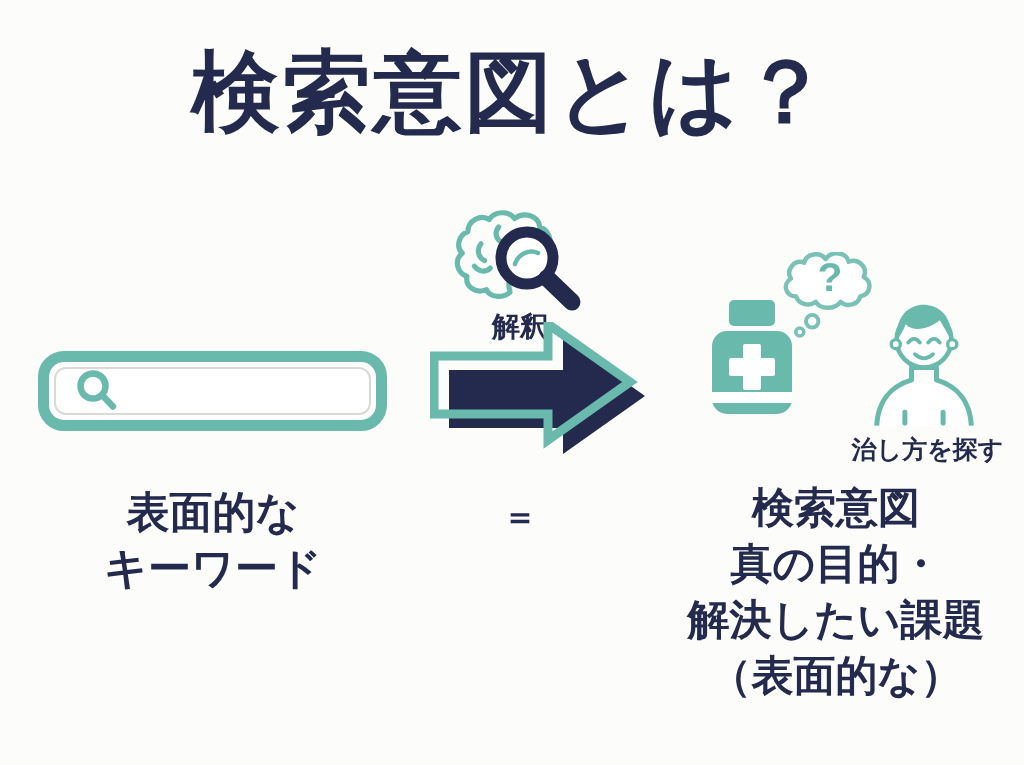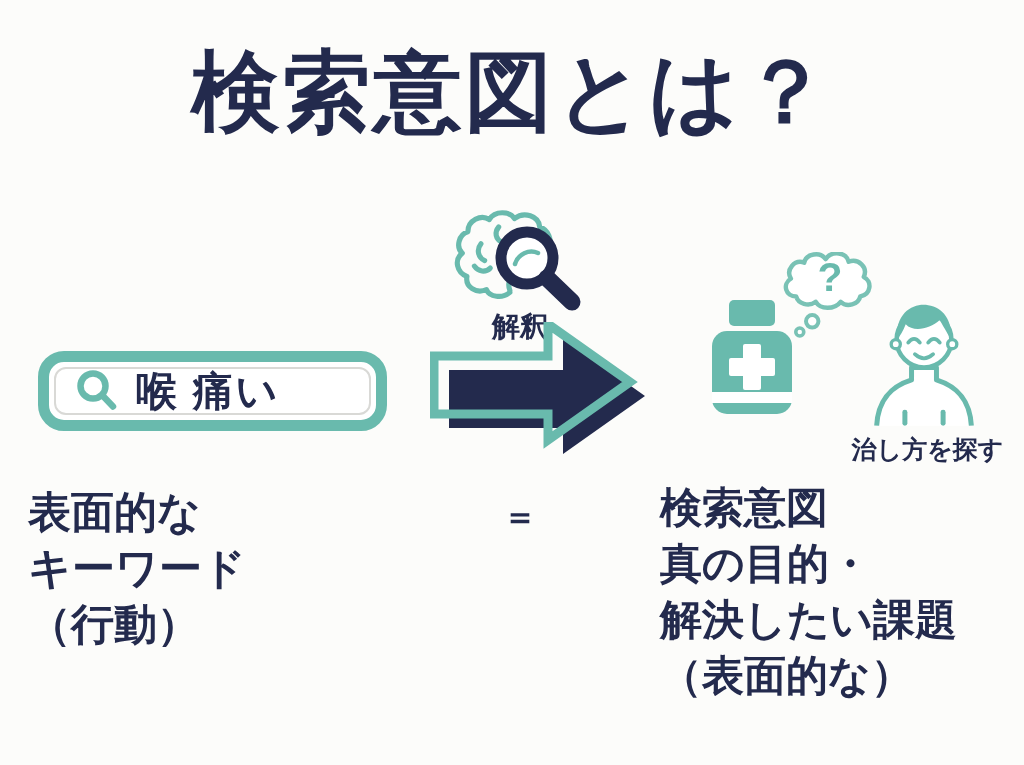--- a/index.html
+++ b/index.html
@@ -21,21 +21,21 @@
     background:#fff;border:11px solid #69baad;border-radius:26px;
     box-sizing:border-box;
   }
   .search-inner{
     position:absolute;left:5px;top:5px;right:5px;bottom:5px;
     border:2px solid #d9d9d6;border-radius:12px;
     display:flex;align-items:center;gap:16px;padding-left:18px;box-sizing:border-box;
   }
   .search-query{font-size:41px;font-weight:900;letter-spacing:2px;white-space:pre;}
   
-  .cap{font-weight:900;text-align:left;}
+  .cap{font-weight:900;text-align:center;}
   .cap-left{left:28px;top:484px;width:370px;font-size:43px;line-height:56px;}
   .cap-right{left:660px;top:480px;width:352px;font-size:42px;line-height:56px;}
   .interp{left:433px;top:308px;width:174px;font-size:28px;font-weight:900;text-align:center;}
   .equals{left:432px;top:494px;width:176px;font-size:34px;font-weight:900;text-align:center;}
   .user-intent{left:352px;top:540px;width:336px;font-size:31px;font-weight:900;text-align:center;letter-spacing:1px;}
   .icon-label{font-size:25px;font-weight:800;text-align:center;white-space:nowrap;}
   .label-cause{left:662px;top:433px;width:180px;}
   .label-cure{left:845px;top:433px;width:165px;}
   svg{display:block;}
 </style>
@@ -47,28 +47,26 @@
   <div class="abs page-title">検索意図とは？</div>
 
   <div class="abs search-box">
     <div class="search-inner">
       <span>
         <svg width="46" height="46" viewBox="0 0 46 46">
           <circle cx="19" cy="18" r="12.5" fill="none" stroke="#69baad" stroke-width="6.5"></circle>
           <line x1="28.5" y1="27.5" x2="39" y2="38.5" stroke="#69baad" stroke-width="6.5" stroke-linecap="round"></line>
         </svg>
       </span>
-      <span class="search-query">喉 痛い</span>
     </div>
   </div>
 
   <div class="abs cap cap-left">
     <div>表面的な</div>
     <div>キーワード</div>
-    <div>（行動）</div>
   </div>
 
   <span class="abs" style="left:452px;top:208px;">
     <svg width="112" height="94" viewBox="0 0 120 100" fill="none" stroke="#69baad" stroke-width="5.5" stroke-linecap="round" stroke-linejoin="round">
       <path d="M62,90 C54,97 40,95 37,87 C26,92 14,84 16,73 C5,69 2,55 11,48 C4,42 7,28 17,25 C17,13 31,6 40,12 C46,2 62,3 67,11 C77,3 93,8 94,20 C103,23 108,34 103,42"></path>
       <path d="M31,38 C26,44 28,53 35,56"></path>
       <path d="M50,20 C45,26 47,33 53,36"></path>
       <path d="M24,62 C28,68 36,69 41,64"></path>
       <path d="M62,88 C59,80 62,73 68,70"></path>
     </svg>

